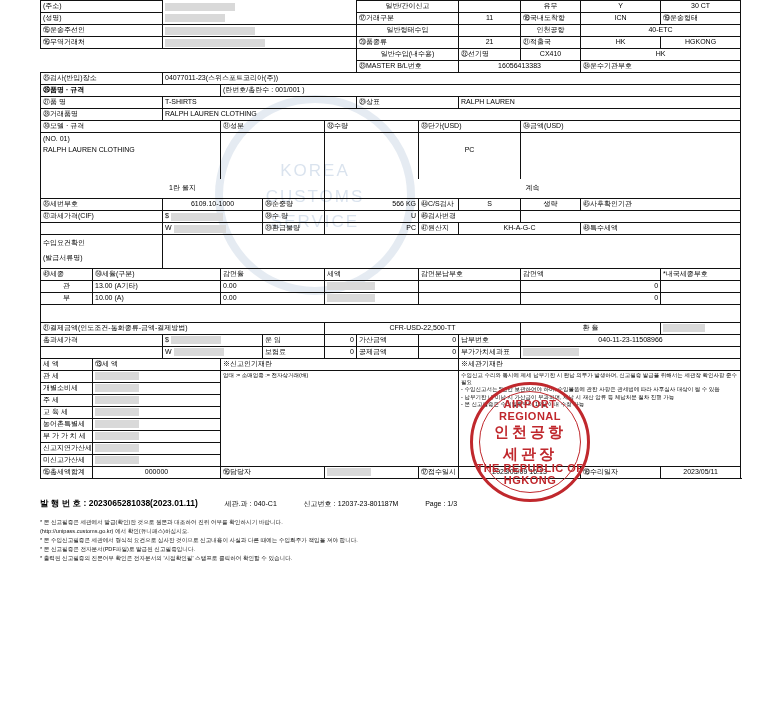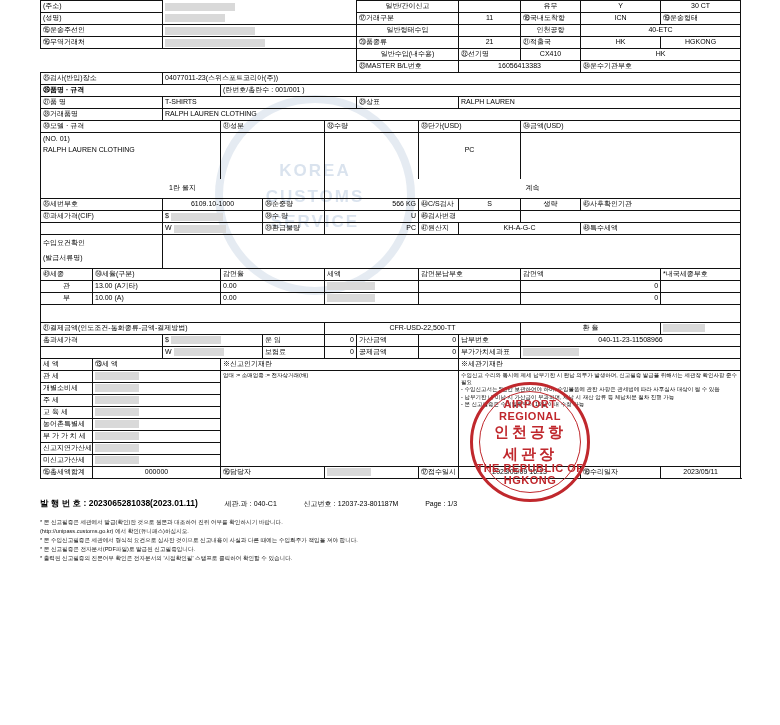--- a/index.html
+++ b/index.html
@@ -50,21 +50,21 @@
   .mid { font-size: 8px; }
   
   .watermark {
     position: absolute;
     left: 215px; top: 95px;
     width: 200px; height: 200px;
     border-radius: 50%;
     border: 8px solid rgba(150,175,205,0.25);
     color: rgba(150,175,205,0.35);
     font-size: 17px;
-    font-weight: bold;
+    font-weight: normal;
     text-align: center;
     letter-spacing: 2px;
     padding-top: 55px;
     pointer-events: none;
   }
   .watermark div { line-height: 1.5; }
   
   .stamp {
     position: absolute;
     left: 470px; top: 382px;

